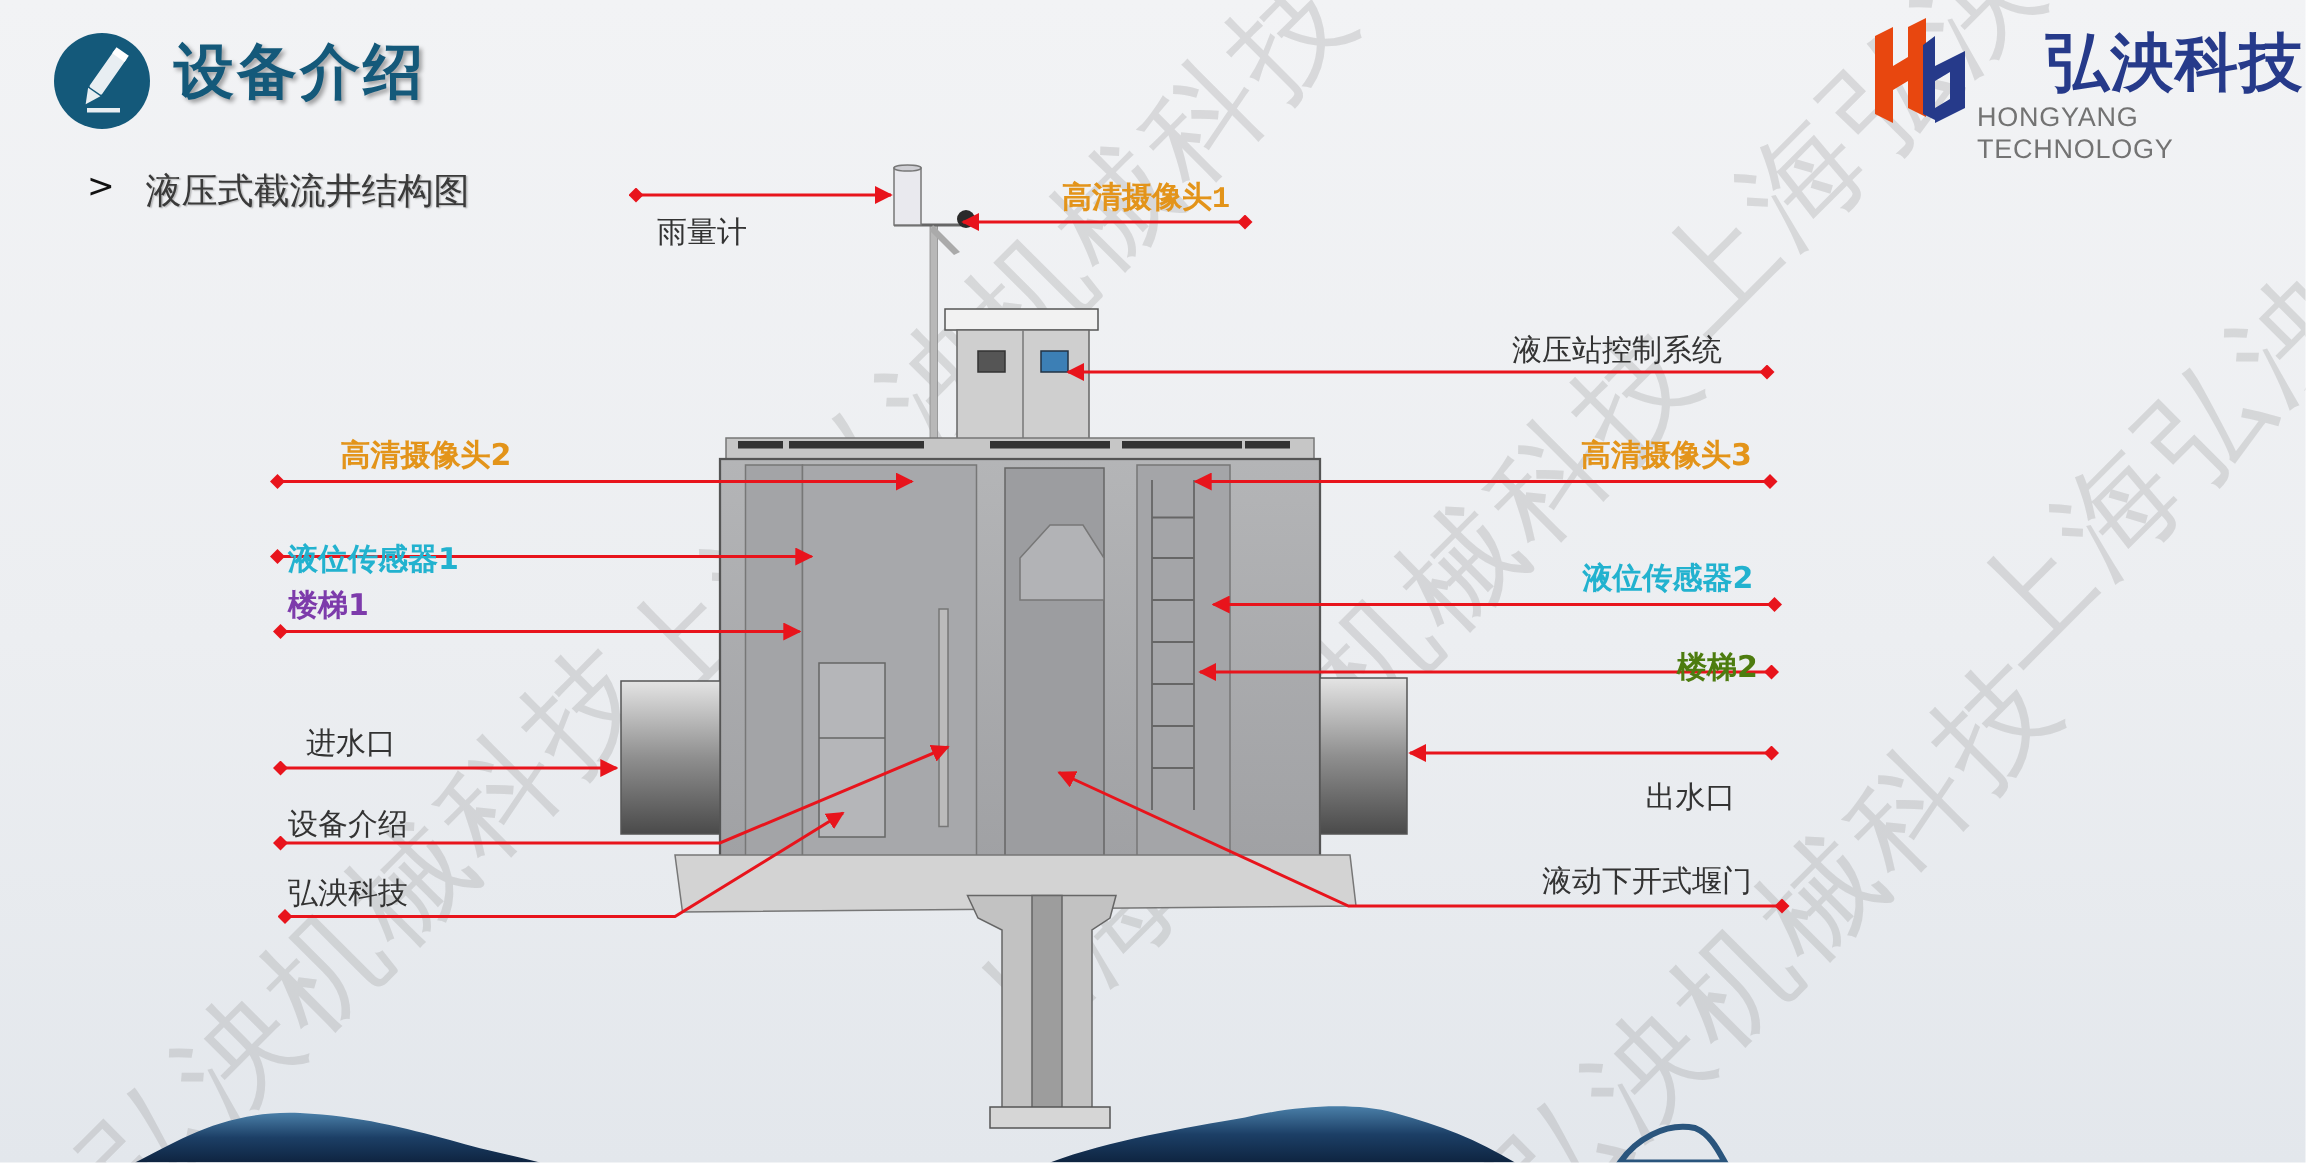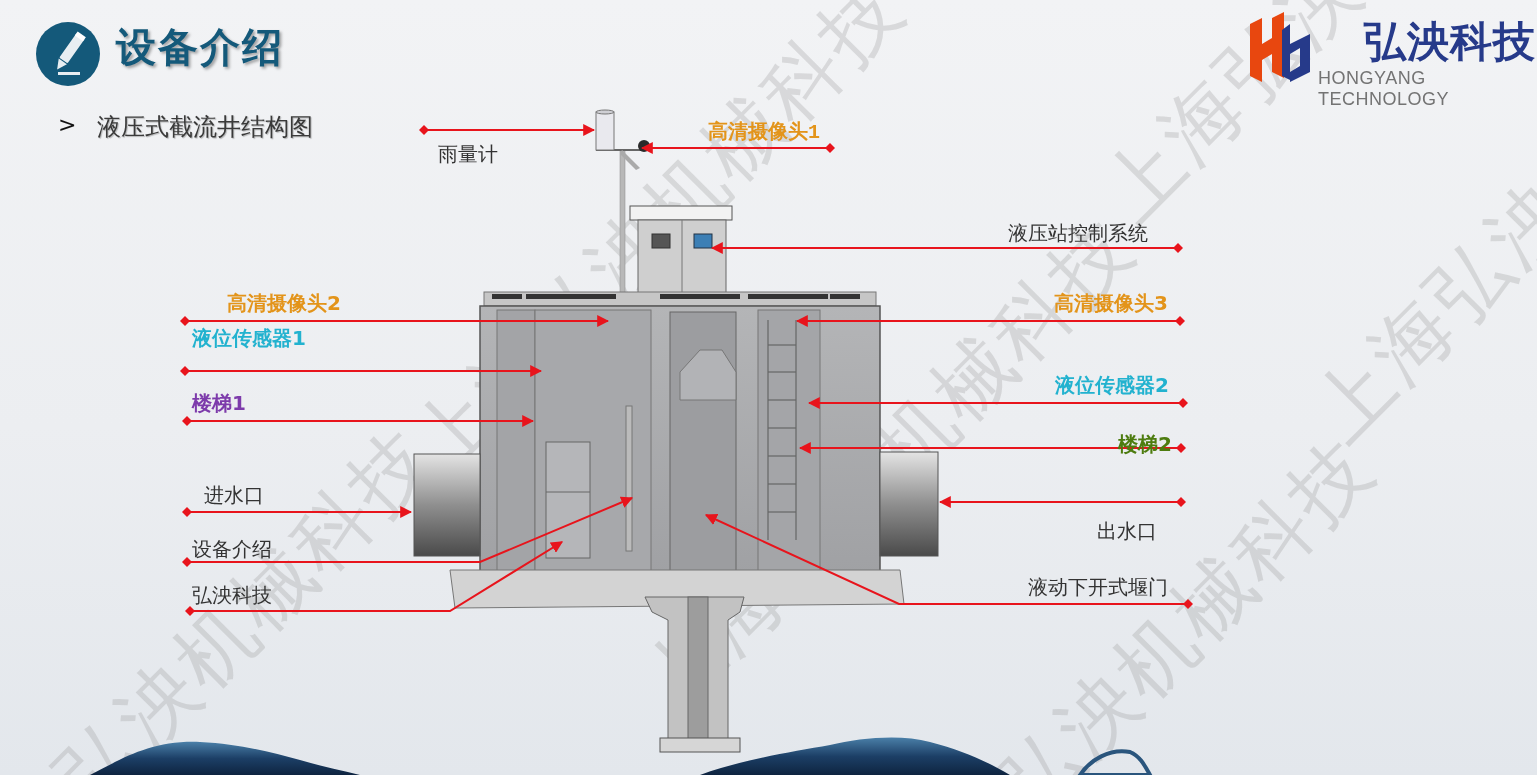--- a/index.html
+++ b/index.html
@@ -174,21 +174,21 @@
     <line x1="1181" y1="502" x2="940" y2="502" marker-start="url(#dot)" marker-end="url(#arr)"></line>
     <polyline points="1188,604 899,604 706,515" marker-start="url(#dot)" marker-end="url(#arr)"></polyline>
   </g>
 </svg>
 
 <div class="label" style="left:438px; top:98px; color:#333;margin-top:43px;">雨量计</div>
 <div class="label bold" style="left:708px; top:118px; color:#e3941a;font-family:Liberation Mono, monospace;">高清摄像头1</div>
 <div class="label" style="left:1008px; top:220px; color:#333;text-align:right;">液压站控制系统</div>
 <div class="label bold" style="left:192px; top:290px; color:#e3941a;margin-left:35px;">高清摄像头2</div>
 <div class="label bold" style="left:1054px; top:290px; color:#e3941a;">高清摄像头3</div>
-<div class="label bold" style="left:192px; top:325px; color:#22b2cf;">液位传感器1</div>
+<div class="label bold" style="left:192px; top:359px; color:#22b2cf;">液位传感器1</div>
 <div class="label bold" style="left:1055px; top:372px; color:#22b2cf;">液位传感器2</div>
 <div class="label bold" style="left:192px; top:390px; color:#7d3bab;">楼梯1</div>
 <div class="label bold" style="left:1118px; top:431px; color:#4d7c0f;">楼梯2</div>
 <div class="label" style="left:192px; top:482px; color:#333;margin-left:12px;">进水口</div>
 <div class="label" style="left:1097px; top:474px; color:#333;margin-top:44px;">出水口</div>
 <div class="label" style="left:192px; top:536px; color:#333;">设备介绍</div>
 <div class="label" style="left:192px; top:582px; color:#333;">弘泱科技</div>
 <div class="label" style="left:1028px; top:574px; color:#333;">液动下开式堰门</div>
 
 </body></html>

